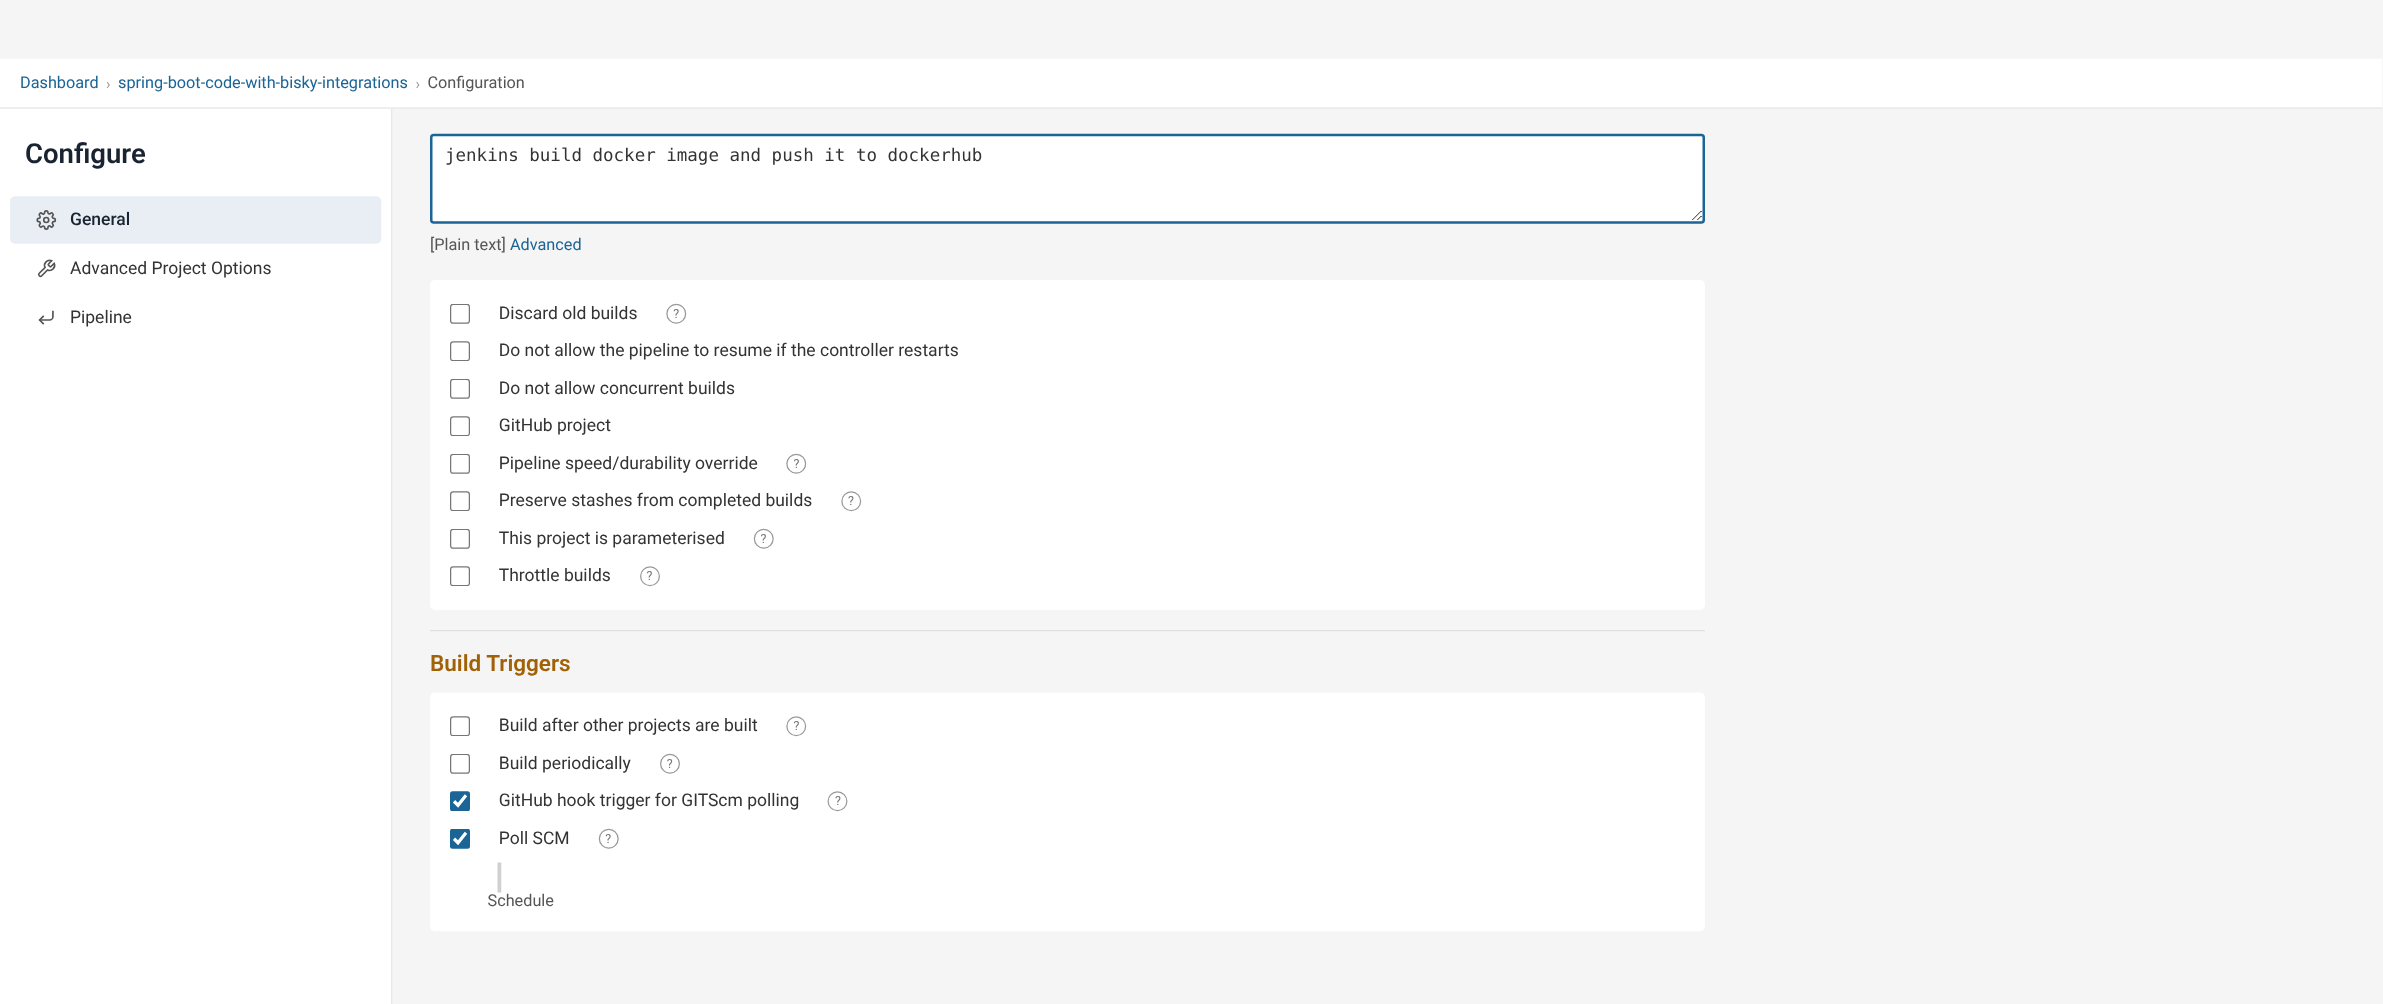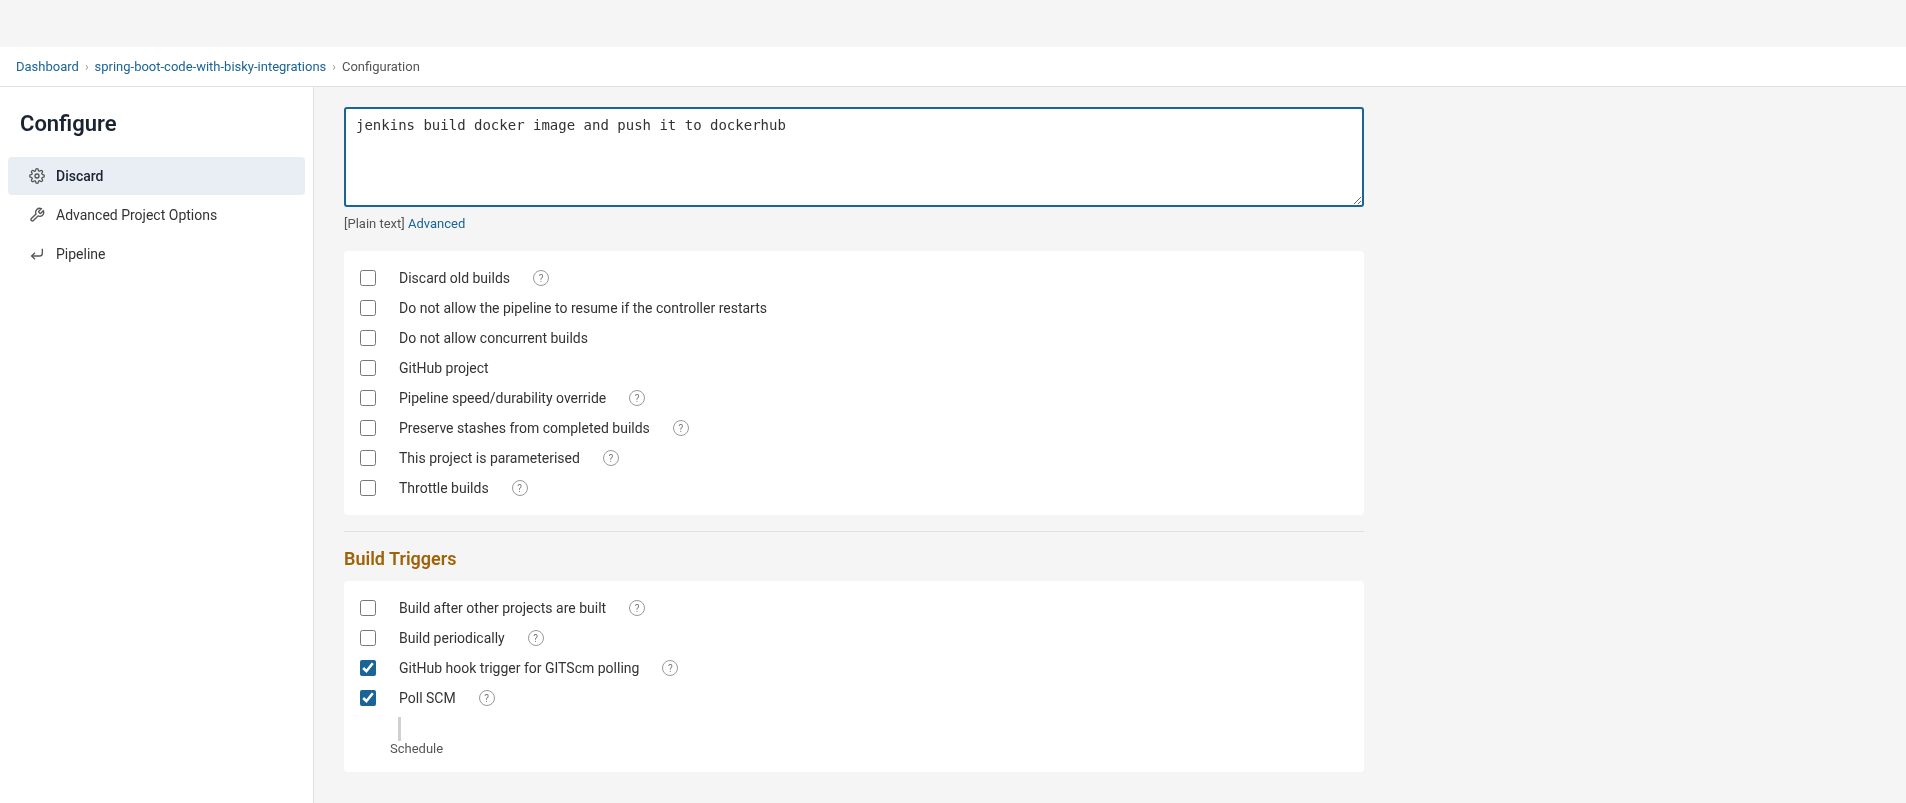--- a/index.html
+++ b/index.html
@@ -75,21 +75,21 @@
       overflow-y: auto;
     }
     .section-label {
       font-size: 13px;
       color: #555;
       margin-bottom: 6px;
     }
     .description-textarea {
       width: 100%;
       max-width: 1020px;
-      height: 100px;
+      height: 72px;
       border: 2px solid #1a6496;
       border-radius: 3px;
       padding: 8px 10px;
       font-size: 14px;
       color: #333;
       resize: vertical;
       outline: none;
       background: #fff;
     }
     .plain-text-row {
@@ -184,21 +184,21 @@
   <div class="sidebar">
     <div class="sidebar-title">Configure</div>
 
     <div class="sidebar-item active">
       <span class="sidebar-icon">
         <svg width="16" height="16" viewBox="0 0 24 24" fill="none" stroke="currentColor" stroke-width="2">
           <circle cx="12" cy="12" r="3"></circle>
           <path d="M19.4 15a1.65 1.65 0 0 0 .33 1.82l.06.06a2 2 0 0 1-2.83 2.83l-.06-.06a1.65 1.65 0 0 0-1.82-.33 1.65 1.65 0 0 0-1 1.51V21a2 2 0 0 1-4 0v-.09A1.65 1.65 0 0 0 9 19.4a1.65 1.65 0 0 0-1.82.33l-.06.06a2 2 0 0 1-2.83-2.83l.06-.06A1.65 1.65 0 0 0 4.68 15a1.65 1.65 0 0 0-1.51-1H3a2 2 0 0 1 0-4h.09A1.65 1.65 0 0 0 4.6 9a1.65 1.65 0 0 0-.33-1.82l-.06-.06a2 2 0 0 1 2.83-2.83l.06.06A1.65 1.65 0 0 0 9 4.68a1.65 1.65 0 0 0 1-1.51V3a2 2 0 0 1 4 0v.09a1.65 1.65 0 0 0 1 1.51 1.65 1.65 0 0 0 1.82-.33l.06-.06a2 2 0 0 1 2.83 2.83l-.06.06A1.65 1.65 0 0 0 19.4 9a1.65 1.65 0 0 0 1.51 1H21a2 2 0 0 1 0 4h-.09a1.65 1.65 0 0 0-1.51 1z"></path>
         </svg>
       </span>
-      <span>Discard</span>
+      <span>General</span>
     </div>
 
     <div class="sidebar-item">
       <span class="sidebar-icon">
         <svg width="16" height="16" viewBox="0 0 24 24" fill="none" stroke="currentColor" stroke-width="2">
           <path d="M14.7 6.3a1 1 0 0 0 0 1.4l1.6 1.6a1 1 0 0 0 1.4 0l3.77-3.77a6 6 0 0 1-7.94 7.94l-6.91 6.91a2.12 2.12 0 0 1-3-3l6.91-6.91a6 6 0 0 1 7.94-7.94l-3.76 3.76z"></path>
         </svg>
       </span>
       <span>Advanced Project Options</span>
     </div>

